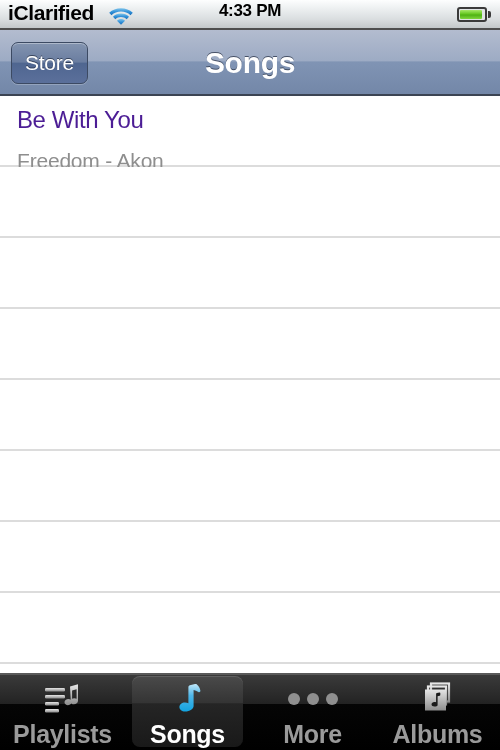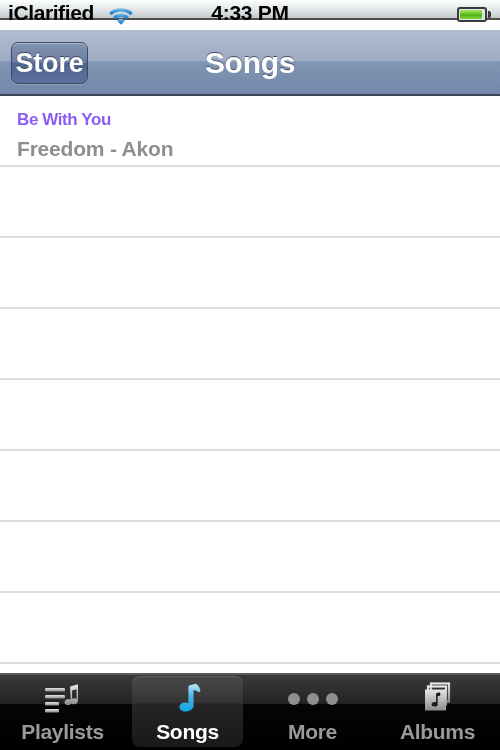--- a/index.html
+++ b/index.html
@@ -17,21 +17,21 @@
     height: 750px;
     overflow: hidden;
     background: #ffffff;
   }
 
   
   #status-bar {
     position: absolute;
     top: 0; left: 0;
     width: 500px;
-    height: 20px;
+    height: 30px;
     background: linear-gradient(to bottom, #fdfefe 0%, #eef1f2 28%, #d9dddf 70%, #c3c8ca 100%);
     border-bottom: 2px solid #4e4e4e;
     box-sizing: border-box;
     display: flex;
     align-items: center;
   }
   #carrier-label {
     position: absolute;
     left: 8px;
     top: 1px;
@@ -45,21 +45,21 @@
     left: 107px;
     top: 5px;
     width: 28px;
     height: 20px;
   }
   #status-time {
     position: absolute;
     left: 0; right: 0;
     top: 1px;
     text-align: center;
-    font-size: 21px;
+    font-size: 17px;
     font-weight: bold;
     color: #000;
     letter-spacing: -0.3px;
   }
   #battery-icon {
     position: absolute;
     right: 9px;
     top: 7px;
     width: 34px;
     height: 15px;
@@ -121,22 +121,22 @@
     border-radius: 7px;
     border: 1px solid #3c4a63;
     background: linear-gradient(to bottom, #7b8dab 0%, #66799c 47%, #4f6georgia 47%, #516territory 100%);
     background: linear-gradient(to bottom, #8394b0 0%, #6a7da0 48%, #4f6690 50%, #5b709b 100%);
     box-shadow: inset 0 1px 0 rgba(255,255,255,0.35), 0 1px 0 rgba(255,255,255,0.22);
     display: flex;
     align-items: center;
     justify-content: center;
   }
   #store-button-label {
-    font-size: 27px;
-    font-weight: bold;
+    font-size: 21px;
+    font-weight: normal;
     color: #ffffff;
     text-shadow: 0 -1px 0 rgba(30,40,60,0.7);
     letter-spacing: -0.2px;
   }
 
   
   #song-list {
     position: absolute;
     top: 96px; left: 0;
     width: 500px;
@@ -149,33 +149,33 @@
     height: 71px;
     box-sizing: border-box;
     border-bottom: 2px solid #dcdcdc;
     background: #ffffff;
     padding: 9px 17px 0 17px;
   }
   .song-row.empty {
     padding: 0;
   }
   .song-title {
-    font-size: 17px;
-    font-weight: bold;
-    color: #8b5cf6;
+    font-size: 24px;
+    font-weight: normal;
+    color: #4c1d95;
     letter-spacing: -0.4px;
     line-height: 29px;
   }
   .song-subtitle {
     font-size: 21px;
-    font-weight: bold;
+    font-weight: normal;
     color: #8e8e8e;
     letter-spacing: -0.2px;
     line-height: 26px;
-    margin-top: 2px;
+    margin-top: 14px;
   }
 
   
   #tab-bar {
     position: absolute;
     left: 0; bottom: 0;
     width: 500px;
     height: 77px;
     background: linear-gradient(to bottom, #3a3a3a 0%, #232323 38%, #050505 39%, #000000 100%);
     border-top: 2px solid #5a5a5a;
@@ -203,21 +203,21 @@
   .tab-icon {
     position: relative;
     width: 46px;
     height: 38px;
     display: flex;
     align-items: center;
     justify-content: center;
   }
   .tab-label {
     position: relative;
-    font-size: 21px;
+    font-size: 25px;
     font-weight: bold;
     color: #9a9a9a;
     letter-spacing: -0.3px;
     margin-top: 2px;
   }
   .tab-item.selected .tab-label {
     color: #ffffff;
   }
   .dots-icon {
     display: flex;

